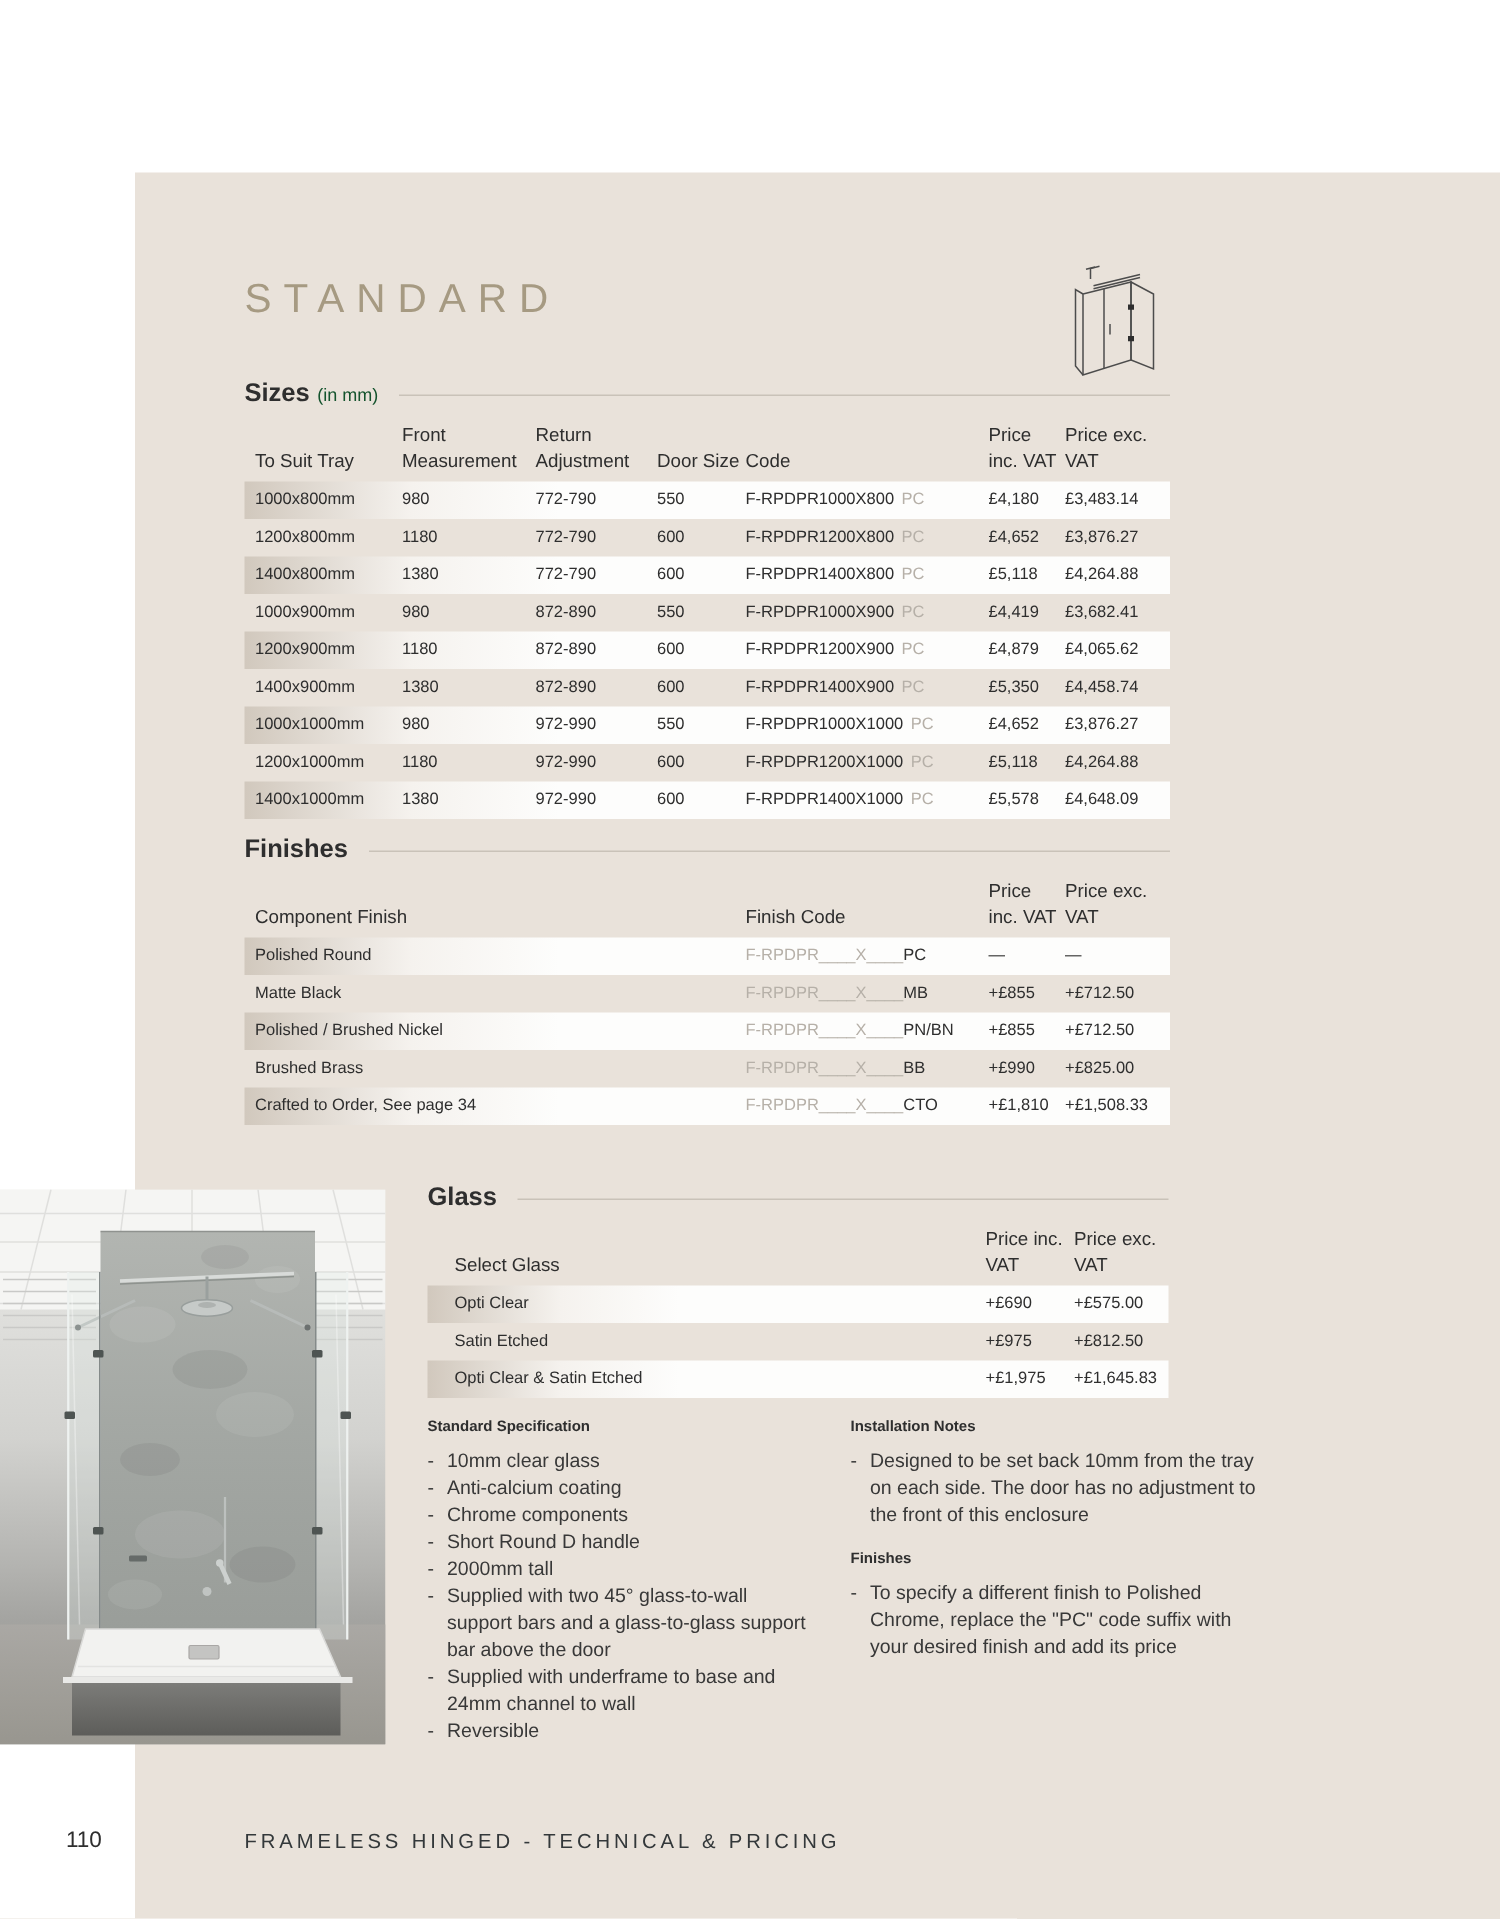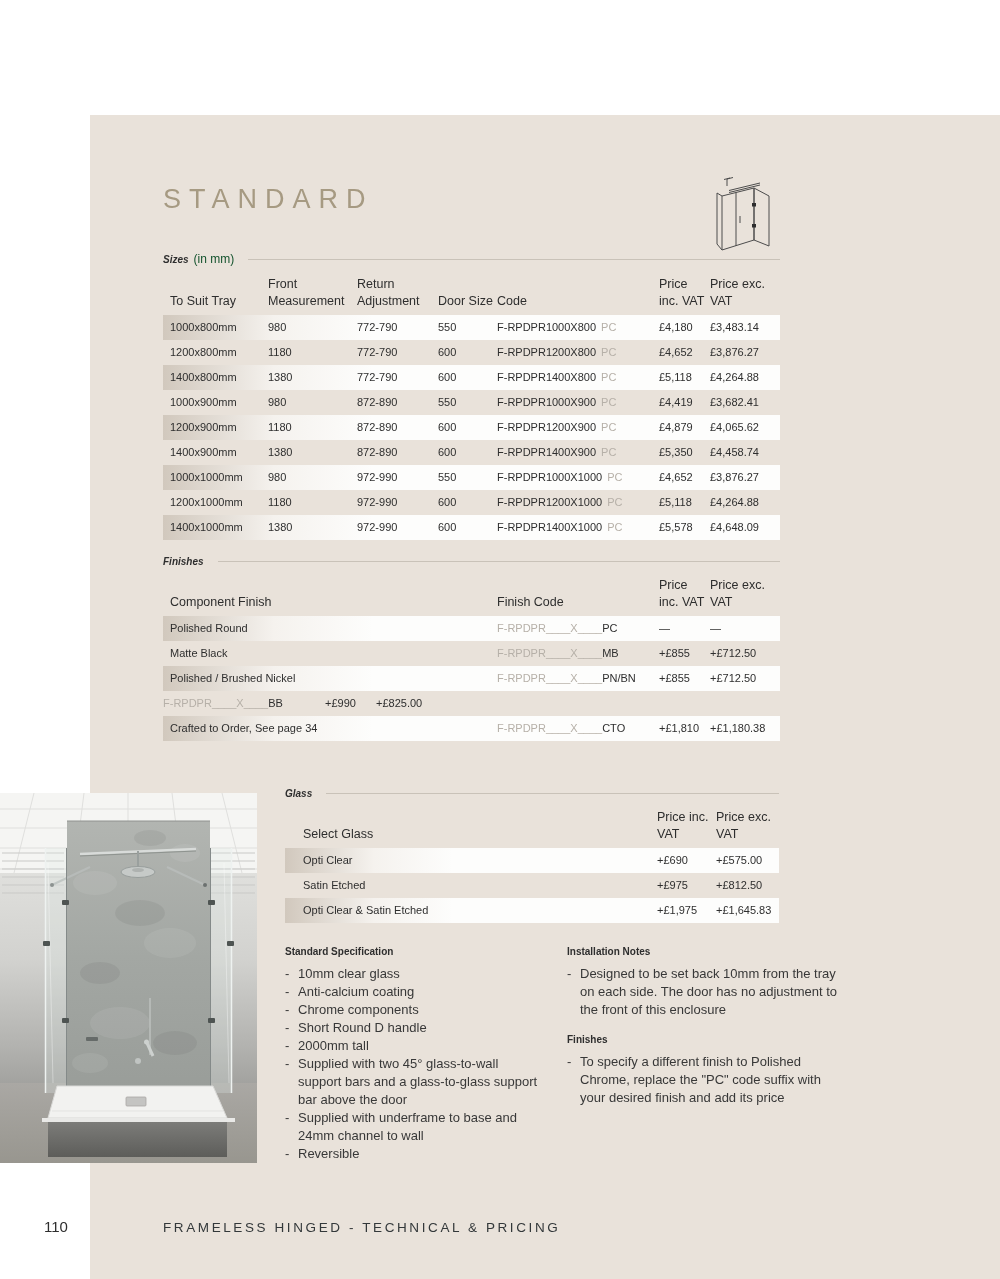--- a/index.html
+++ b/index.html
@@ -18,21 +18,21 @@
   .page-title {
     position:absolute; left:163px; top:184px;
     font-size:27px; letter-spacing:8px; color:#a69a82; font-weight:400;
     white-space:nowrap;
   }
   .enclosure-icon { position:absolute; left:714px; top:176px; }
 
   
   .section { position:absolute; }
   .section-head { display:flex; align-items:baseline; }
-  .section-head .hd { font-size:10px; font-weight:bold; color:#2e2e2e;font-style:italic; }
+  .section-head .hd { font-size:17px; font-weight:bold; color:#2e2e2e; }
   .section-head .hd-note { font-size:12px; margin-left:5px; color:#14532d; }
   .section-head .rule { flex:1; height:1px; background:#c9c2b8; margin-left:14px; transform:translateY(-3px); }
   .thead {
     display:flex; align-items:flex-end;
     margin-top:10px; padding-bottom:5px;
     font-size:12.5px; line-height:17px; color:#2e2e2e;
   }
   .t-row { display:flex; height:25px; line-height:25px; font-size:11px; }
   .t-row.alt {
     background:linear-gradient(90deg, #d1c8bd 0%, #f5f2ee 18%, #fdfdfc 34%, #fdfdfc 100%);
@@ -229,29 +229,30 @@
     <div class="c-inc">+£855</div>
     <div class="c-exc">+£712.50</div>
   </div>
   <div class="t-row alt">
     <div class="f-name">Polished / Brushed Nickel</div>
     <div class="c-code"><span class="muted">F-RPDPR____X____</span><span>PN/BN</span></div>
     <div class="c-inc">+£855</div>
     <div class="c-exc">+£712.50</div>
   </div>
   <div class="t-row">
+    <div class="f-name">Brushed Brass</div>
     <div class="c-code"><span class="muted">F-RPDPR____X____</span><span>BB</span></div>
     <div class="c-inc">+£990</div>
     <div class="c-exc">+£825.00</div>
   </div>
   <div class="t-row alt">
     <div class="f-name">Crafted to Order, See page 34</div>
     <div class="c-code"><span class="muted">F-RPDPR____X____</span><span>CTO</span></div>
     <div class="c-inc">+£1,810</div>
-    <div class="c-exc">+£1,180.38</div>
+    <div class="c-exc">+£1,508.33</div>
   </div>
 </div>
 
 <div class="section glass">
   <div class="section-head">
     <span class="hd">Glass</span>
     <span class="rule"></span>
   </div>
   <div class="thead">
     <div class="g-name">Select Glass</div>

